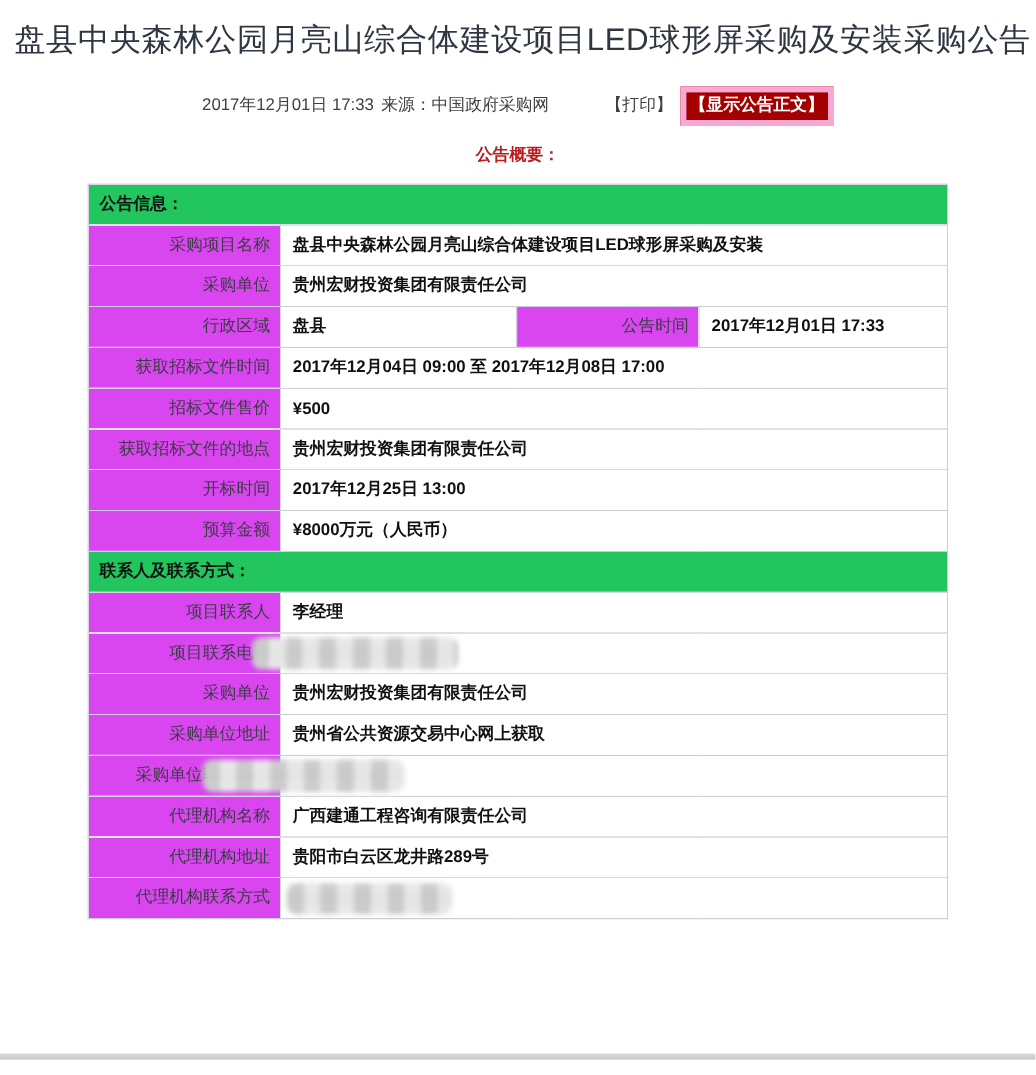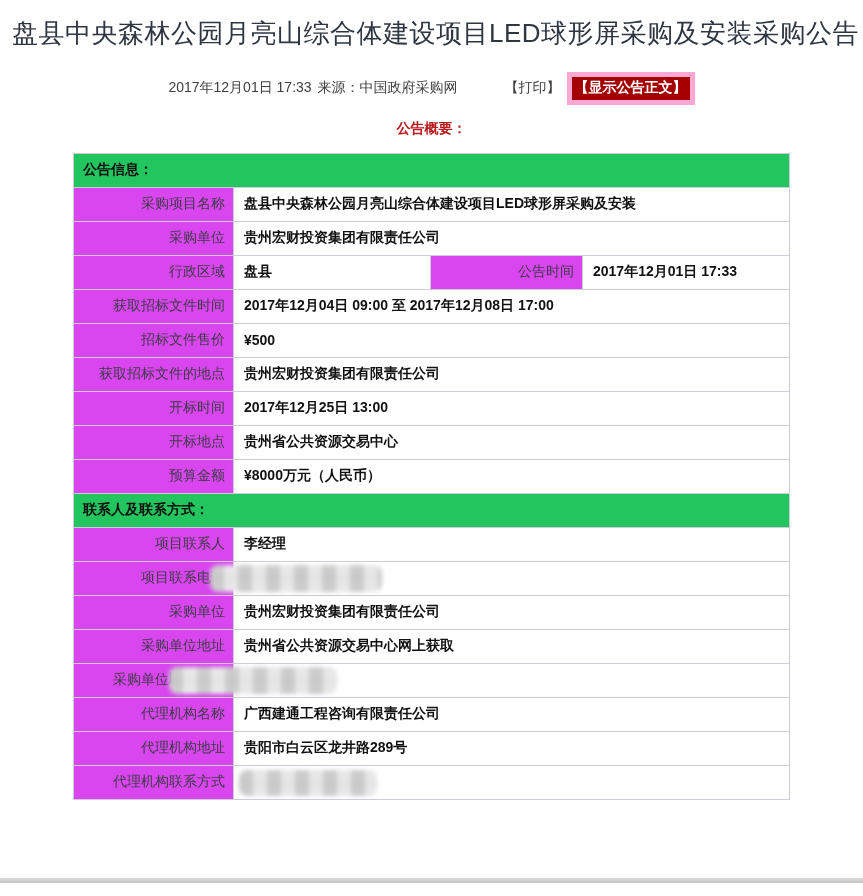--- a/index.html
+++ b/index.html
@@ -111,24 +111,20 @@
   </tr>
   <tr>
     <td class="lab">获取招标文件的地点</td>
     <td class="val" colspan="3">贵州宏财投资集团有限责任公司</td>
   </tr>
   <tr>
     <td class="lab">开标时间</td>
     <td class="val" colspan="3">2017年12月25日 13:00</td>
   </tr>
   <tr>
-    <td class="lab">开标地点</td>
-    <td class="val" colspan="3">贵州省公共资源交易中心</td>
-  </tr>
-  <tr>
     <td class="lab">预算金额</td>
     <td class="val" colspan="3">¥8000万元（人民币）</td>
   </tr>
   <tr>
     <td class="sec" colspan="4">联系人及联系方式：</td>
   </tr>
   <tr>
     <td class="lab">项目联系人</td>
     <td class="val" colspan="3">李经理</td>
   </tr>

